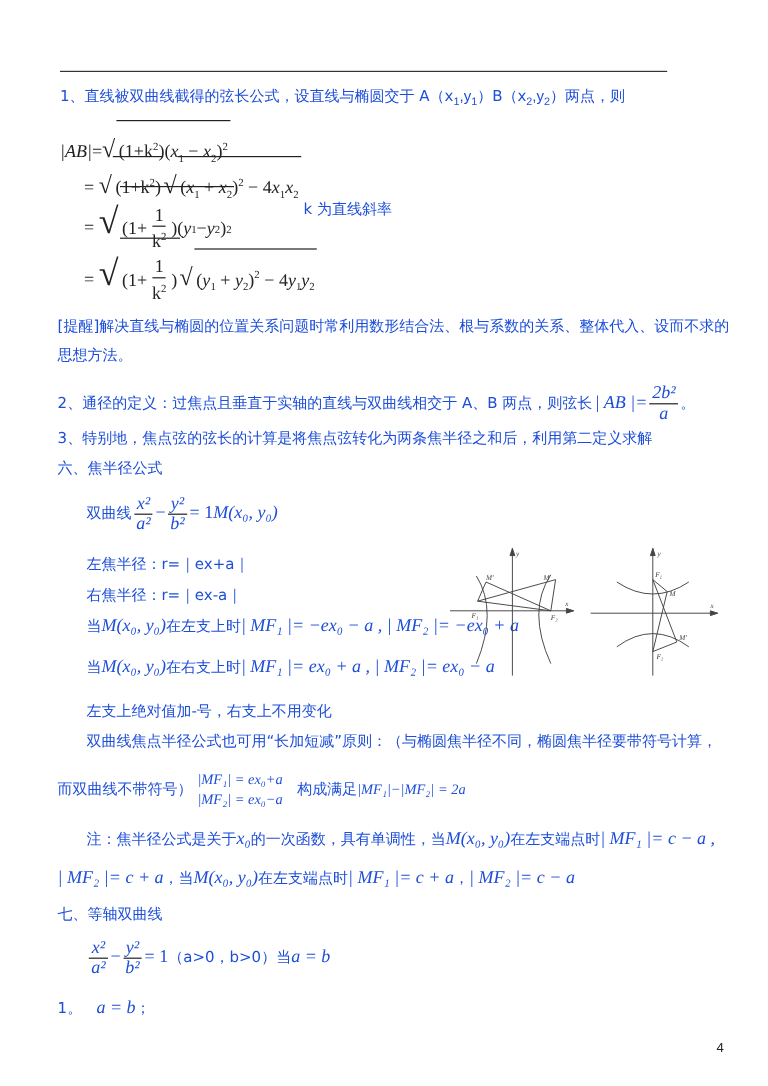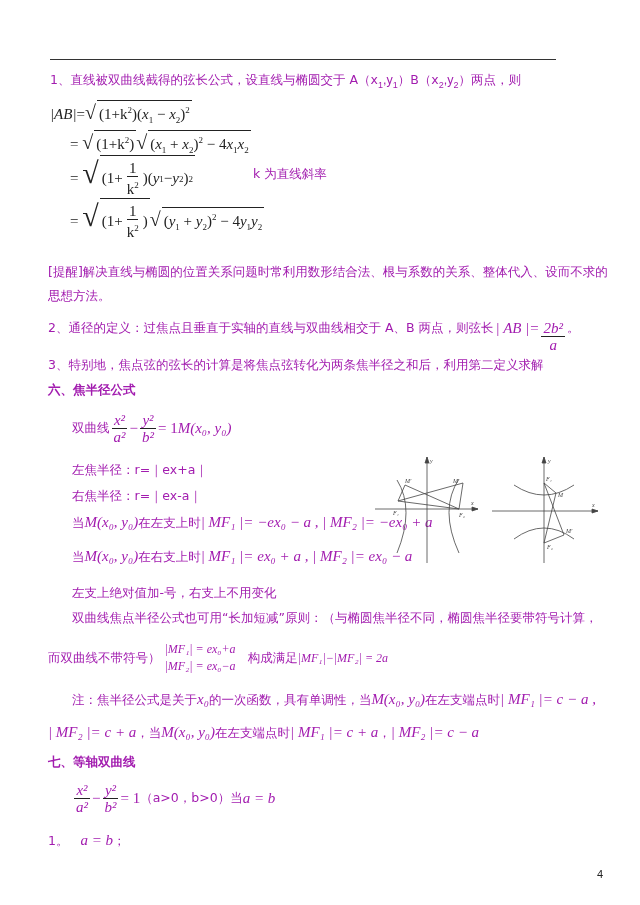--- a/index.html
+++ b/index.html
@@ -3,27 +3,27 @@
 <meta charset="utf-8">
 <style>
   html, body { margin: 0; padding: 0; background: #ffffff; }
   body { width: 640px; height: 905px; position: relative; overflow: hidden;
          font-family: "DejaVu Serif", "Liberation Serif", serif; color: #222; font-size: 13px; }
   .abs { position: absolute; white-space: nowrap; }
   .rule { position: absolute; left: 50px; top: 59px; width: 506px; height: 1px; background: #333; }
   .m { font-family: Liberation Serif, serif; font-style: italic; font-size: 15px; }
   .mr { font-family: "Liberation Serif", "DejaVu Serif", serif; font-size: 15px; }
   .sans { font-family: "Liberation Sans", "DejaVu Sans", sans-serif; }
-  .cjk { font-family: "DejaVu Sans", sans-serif; font-size: 12.5px; color: #a21caf; }
-  .bold { font-weight: bold; }
+  .cjk { font-family: "DejaVu Sans", sans-serif; font-size: 12.5px; color: #1d4ed8; }
+  .bold { font-weight: normal; }
   sub, sup { font-size: 9px; }
   .frac { display: inline-flex; flex-direction: column; align-items: center; vertical-align: middle; margin: 0 2px; }
   .frac > span { line-height: 16px; padding: 0 2px; }
   .frac > span.num { border-bottom: 1px solid #222; }
-  .sqrt { display: inline-block; border-top: 1px solid #222; padding: 4px 2px; margin-left: 1px; }
+  .sqrt { display: inline-block; border-top: 1px solid #222; padding: 16px 2px; margin-left: 1px; }
   .rad { font-size: 20px; font-style: normal; }
   .pagenum { font-family: "Liberation Sans", sans-serif; font-size: 11px; }
   svg text { font-family: "Liberation Serif", serif; font-style: italic; }
 </style>
 </head>
 <body>
 
 <div class="rule"></div>
 
 <div class="abs cjk" style="left:50px; top:72px;">
@@ -49,21 +49,21 @@
 <div class="abs mr" style="left:70px; top:198px;">
   = <span class="rad" style="font-size:30px;">√</span><span class="sqrt" style="display:inline-flex;align-items:center;">(1+<span class="frac">
         <span class="num">1</span>
         <span>k<sup>2</sup></span>
       </span>)</span><span class="rad">√</span><span class="sqrt">(<span class="m">y</span><sub>1</sub> + <span class="m">y</span><sub>2</sub>)<sup>2</sup> − 4<span class="m">y</span><sub>1</sub><span class="m">y</span><sub>2</sub></span>
 </div>
 
 <div class="abs cjk" style="left:48px; top:264px;">[提醒]解决直线与椭圆的位置关系问题时常利用数形结合法、根与系数的关系、整体代入、设而不求的</div>
 <div class="abs cjk" style="left:48px; top:288px;font-family:Liberation Serif, serif;">思想方法。</div>
 
-<div class="abs cjk" style="left:48px; top:320px; display:flex; align-items:flex-start;">
+<div class="abs cjk" style="left:48px; top:320px; display:flex; align-items:center;">
   <span>2、通径的定义：过焦点且垂直于实轴的直线与双曲线相交于 A、B 两点，则弦长</span>
   <span class="mr" style="font-style:italic; margin-left:2px;">| AB |=</span>
   <span class="frac mr" style="font-style:italic;">
       <span class="num">2b²</span>
       <span>a</span>
     </span>
   <span>。</span>
 </div>
 
 <div class="abs cjk" style="left:48px; top:357px;">3、特别地，焦点弦的弦长的计算是将焦点弦转化为两条焦半径之和后，利用第二定义求解</div>

